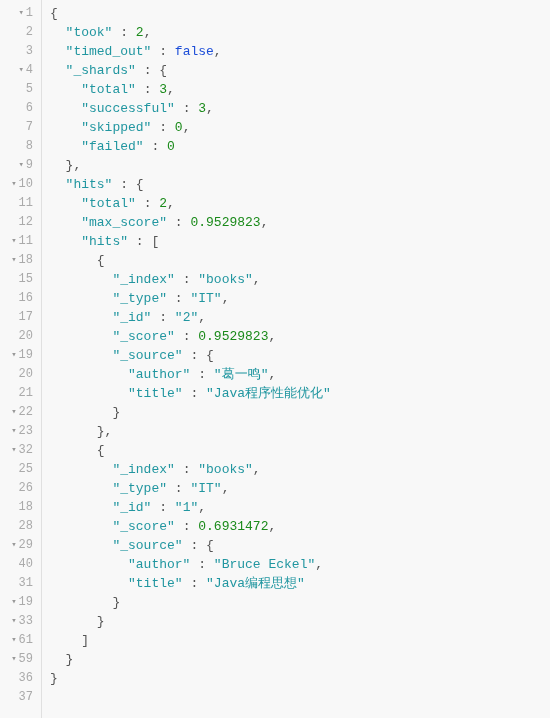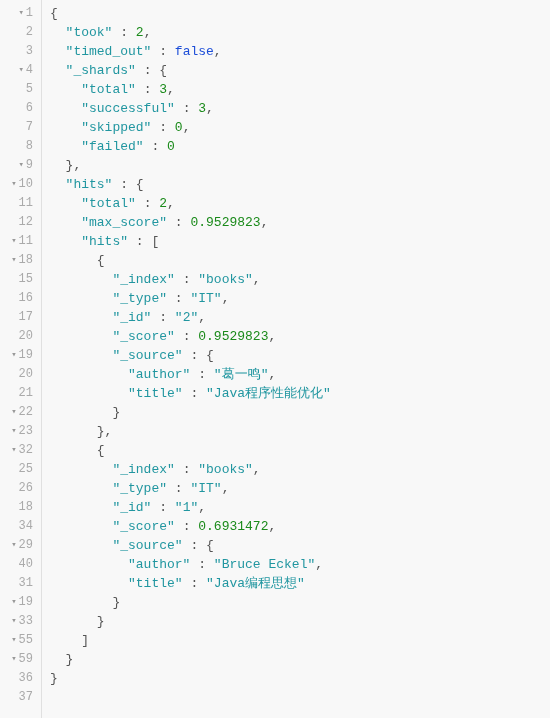--- a/index.html
+++ b/index.html
@@ -177,21 +177,21 @@
       <div class="line-number">
         <span>25</span>
       </div>
       <div class="line-number">
         <span>26</span>
       </div>
       <div class="line-number">
         <span>18</span>
       </div>
       <div class="line-number">
-        <span>34</span>
+        <span>28</span>
       </div>
       <div class="line-number">
         <span class="collapse-arrow">▾</span>
         <span>29</span>
       </div>
       <div class="line-number">
         <span>40</span>
       </div>
       <div class="line-number">
         <span>31</span>
@@ -199,21 +199,21 @@
       <div class="line-number">
         <span class="collapse-arrow">▾</span>
         <span>19</span>
       </div>
       <div class="line-number">
         <span class="collapse-arrow">▾</span>
         <span>33</span>
       </div>
       <div class="line-number">
         <span class="collapse-arrow">▾</span>
-        <span>55</span>
+        <span>61</span>
       </div>
       <div class="line-number">
         <span class="collapse-arrow">▾</span>
         <span>59</span>
       </div>
       <div class="line-number">
         <span>36</span>
       </div>
       <div class="line-number">
         <span>37</span>

